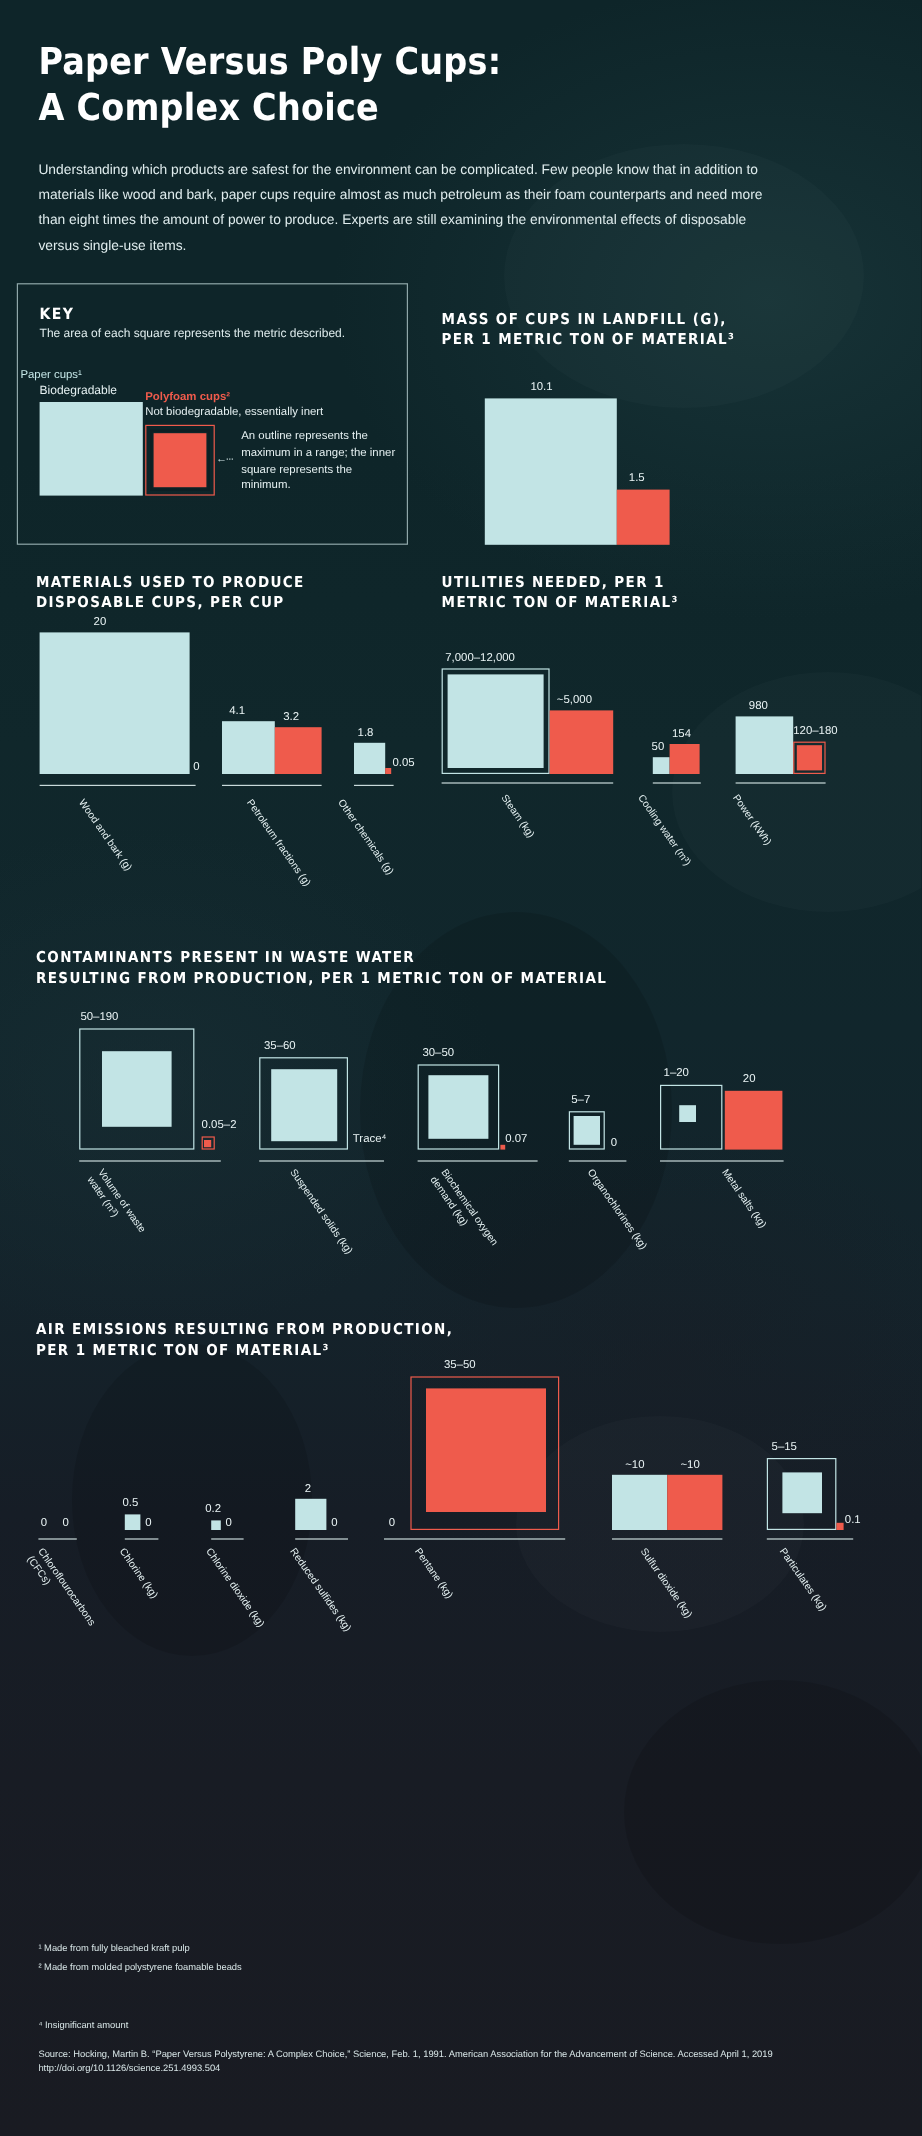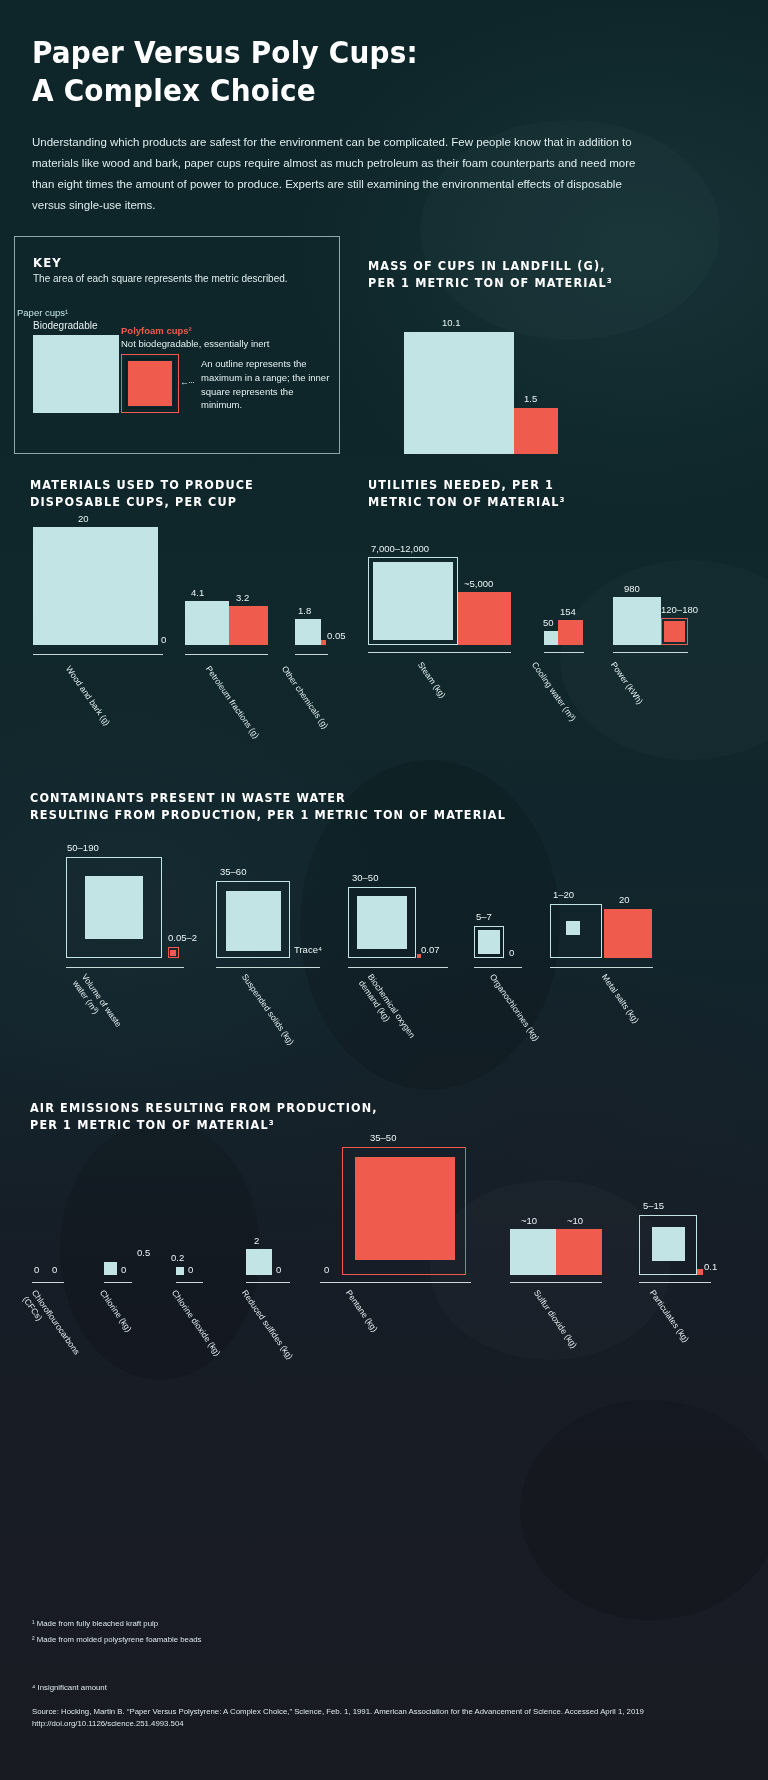--- a/index.html
+++ b/index.html
@@ -270,21 +270,21 @@
     <span>PER 1 METRIC TON OF MATERIAL³</span>
   </div>
 
   <div class="chart-abs" style="left:30px; top:1140px; width:710px; height:140px;">
 
     <div class="val" style="left:4px; bottom:5px;">0</div>
     <div class="val" style="left:22px; bottom:5px;">0</div>
     <div class="baseline" style="left:2px; bottom:-3px; width:32px;"></div>
 
     <div class="bar paper" style="left:74px; bottom:5px; width:13px; height:13px;"></div>
-    <div class="val" style="left:72px; bottom:22px;margin-left:35px;">0.5</div>
+    <div class="val" style="left:72px; bottom:22px;">0.5</div>
     <div class="val" style="left:91px; bottom:5px;">0</div>
     <div class="baseline" style="left:74px; bottom:-3px; width:28px;"></div>
 
     <div class="bar paper" style="left:146px; bottom:5px; width:8px; height:8px;"></div>
     <div class="val" style="left:141px; bottom:17px;">0.2</div>
     <div class="val" style="left:158px; bottom:5px;">0</div>
     <div class="baseline" style="left:146px; bottom:-3px; width:27px;"></div>
 
     <div class="bar paper" style="left:216px; bottom:5px; width:26px; height:26px;"></div>
     <div class="val" style="left:224px; bottom:34px;">2</div>

